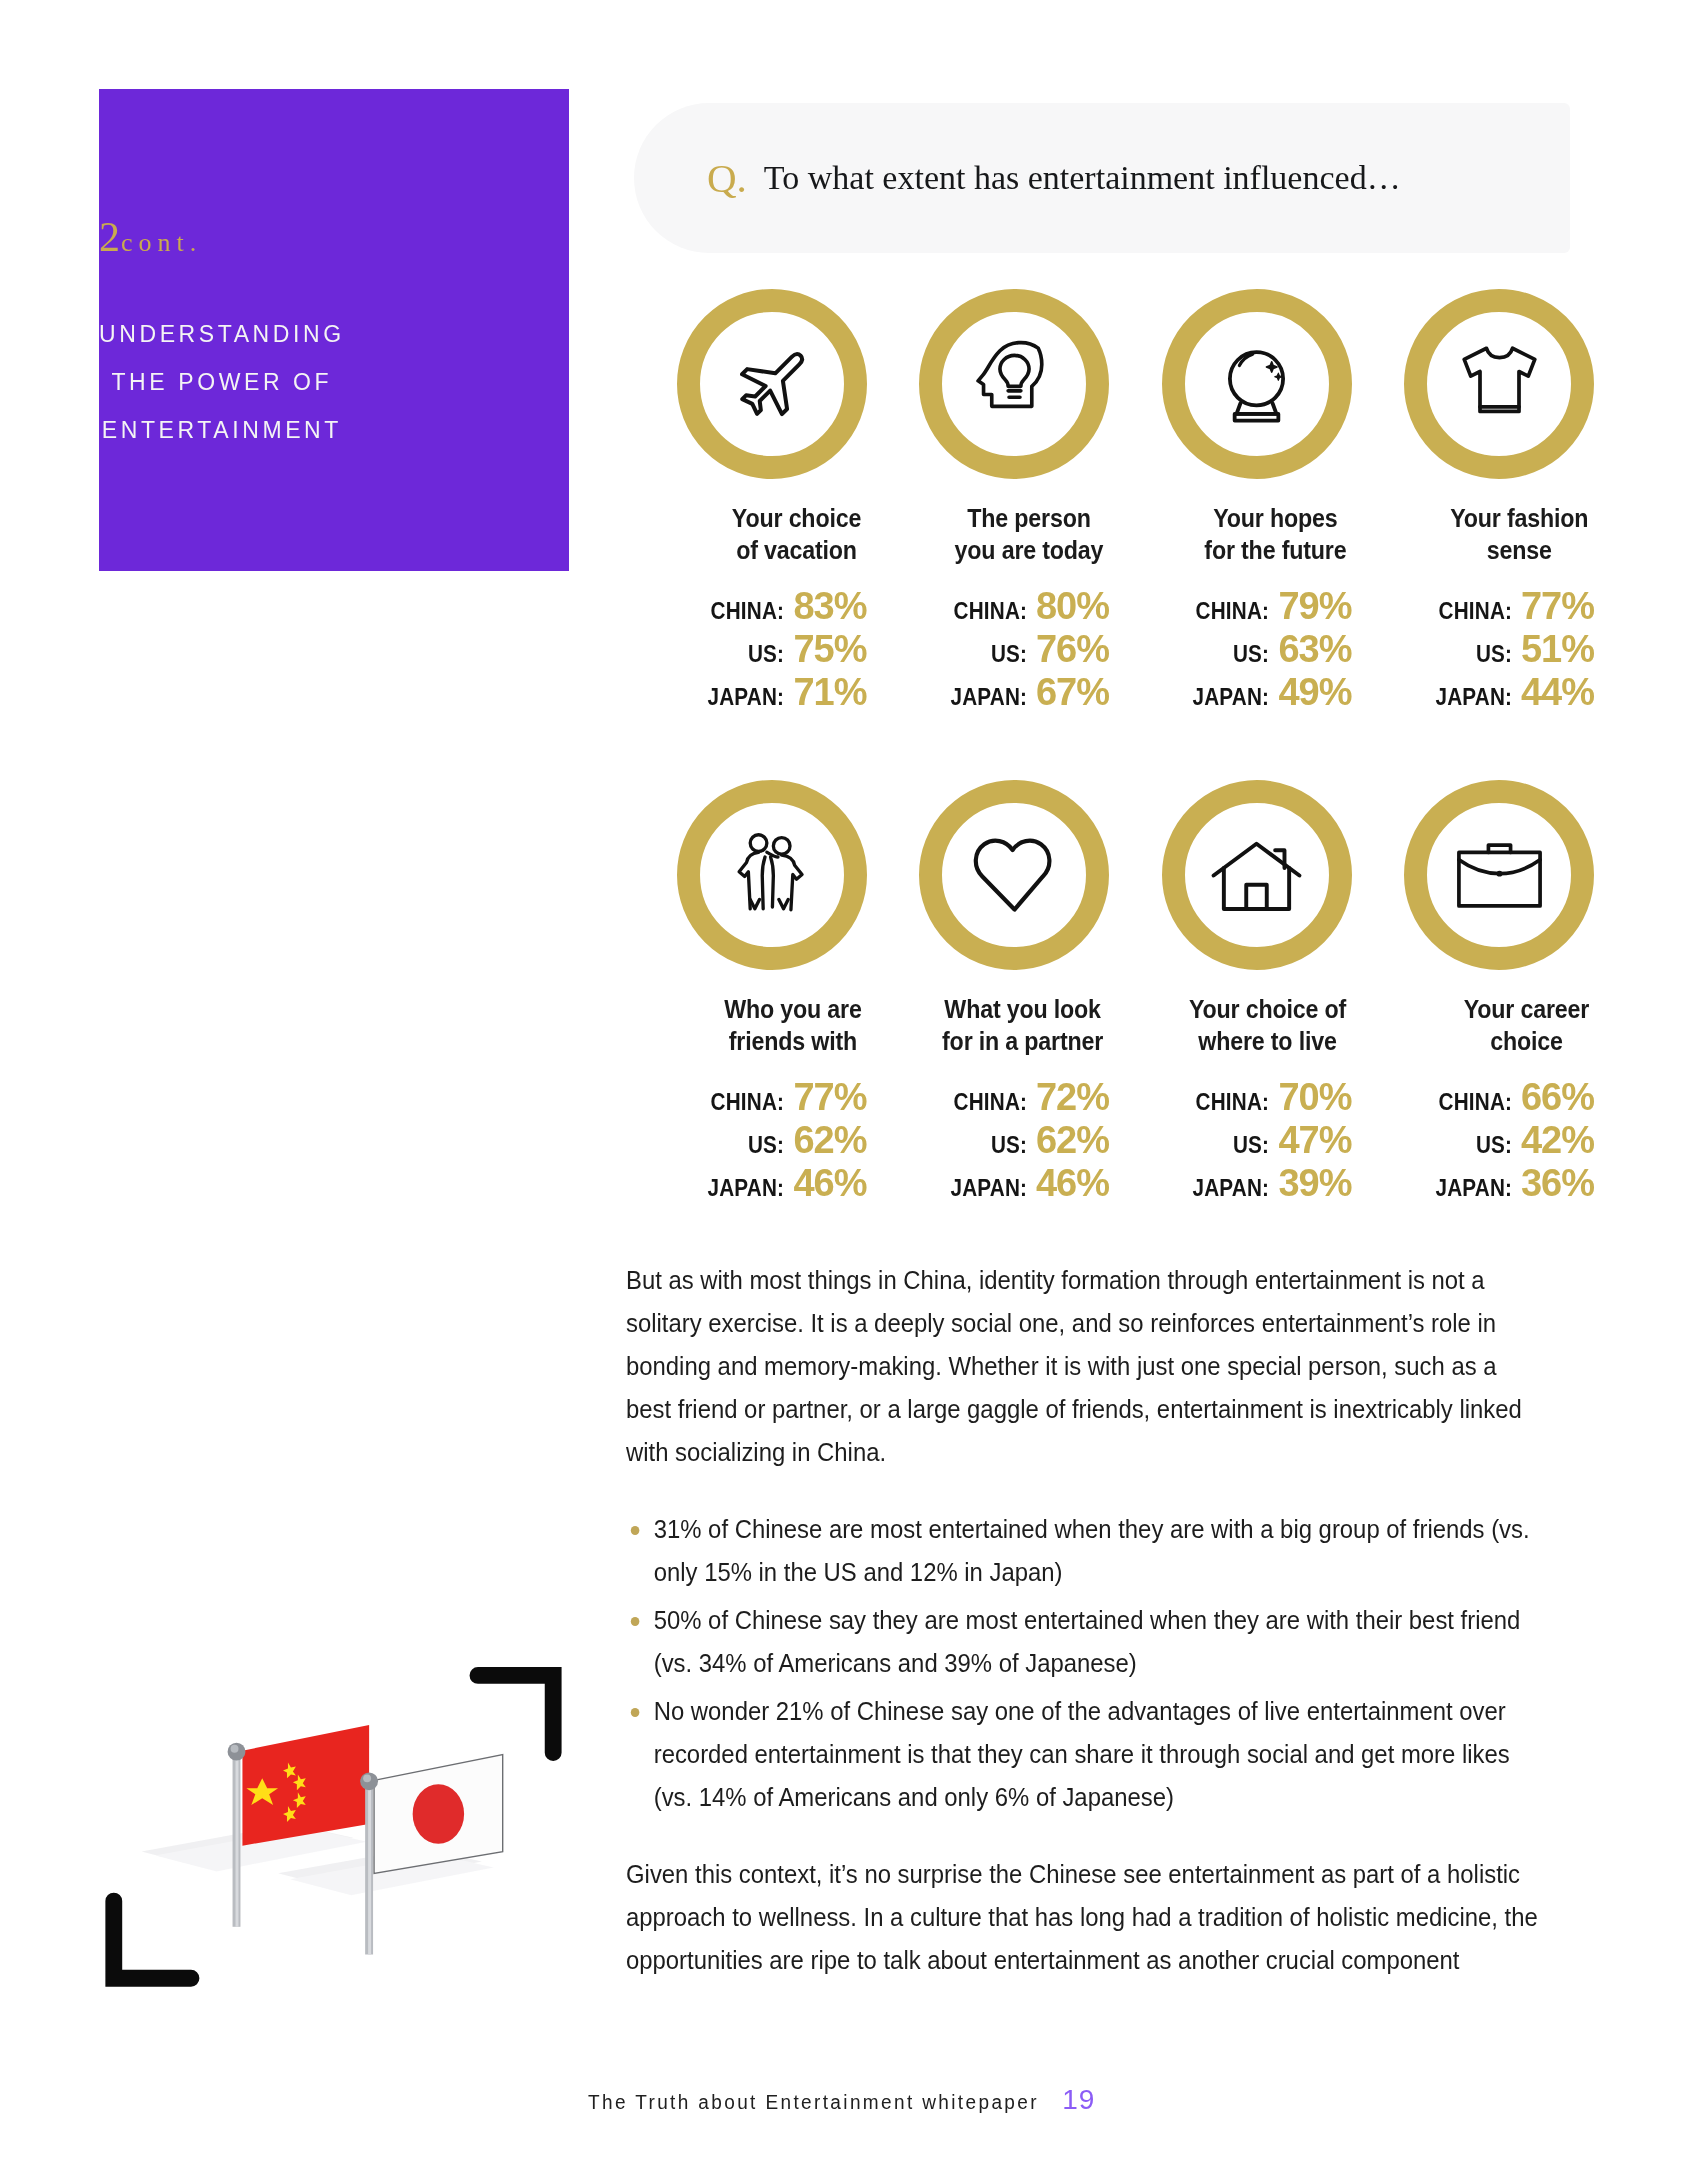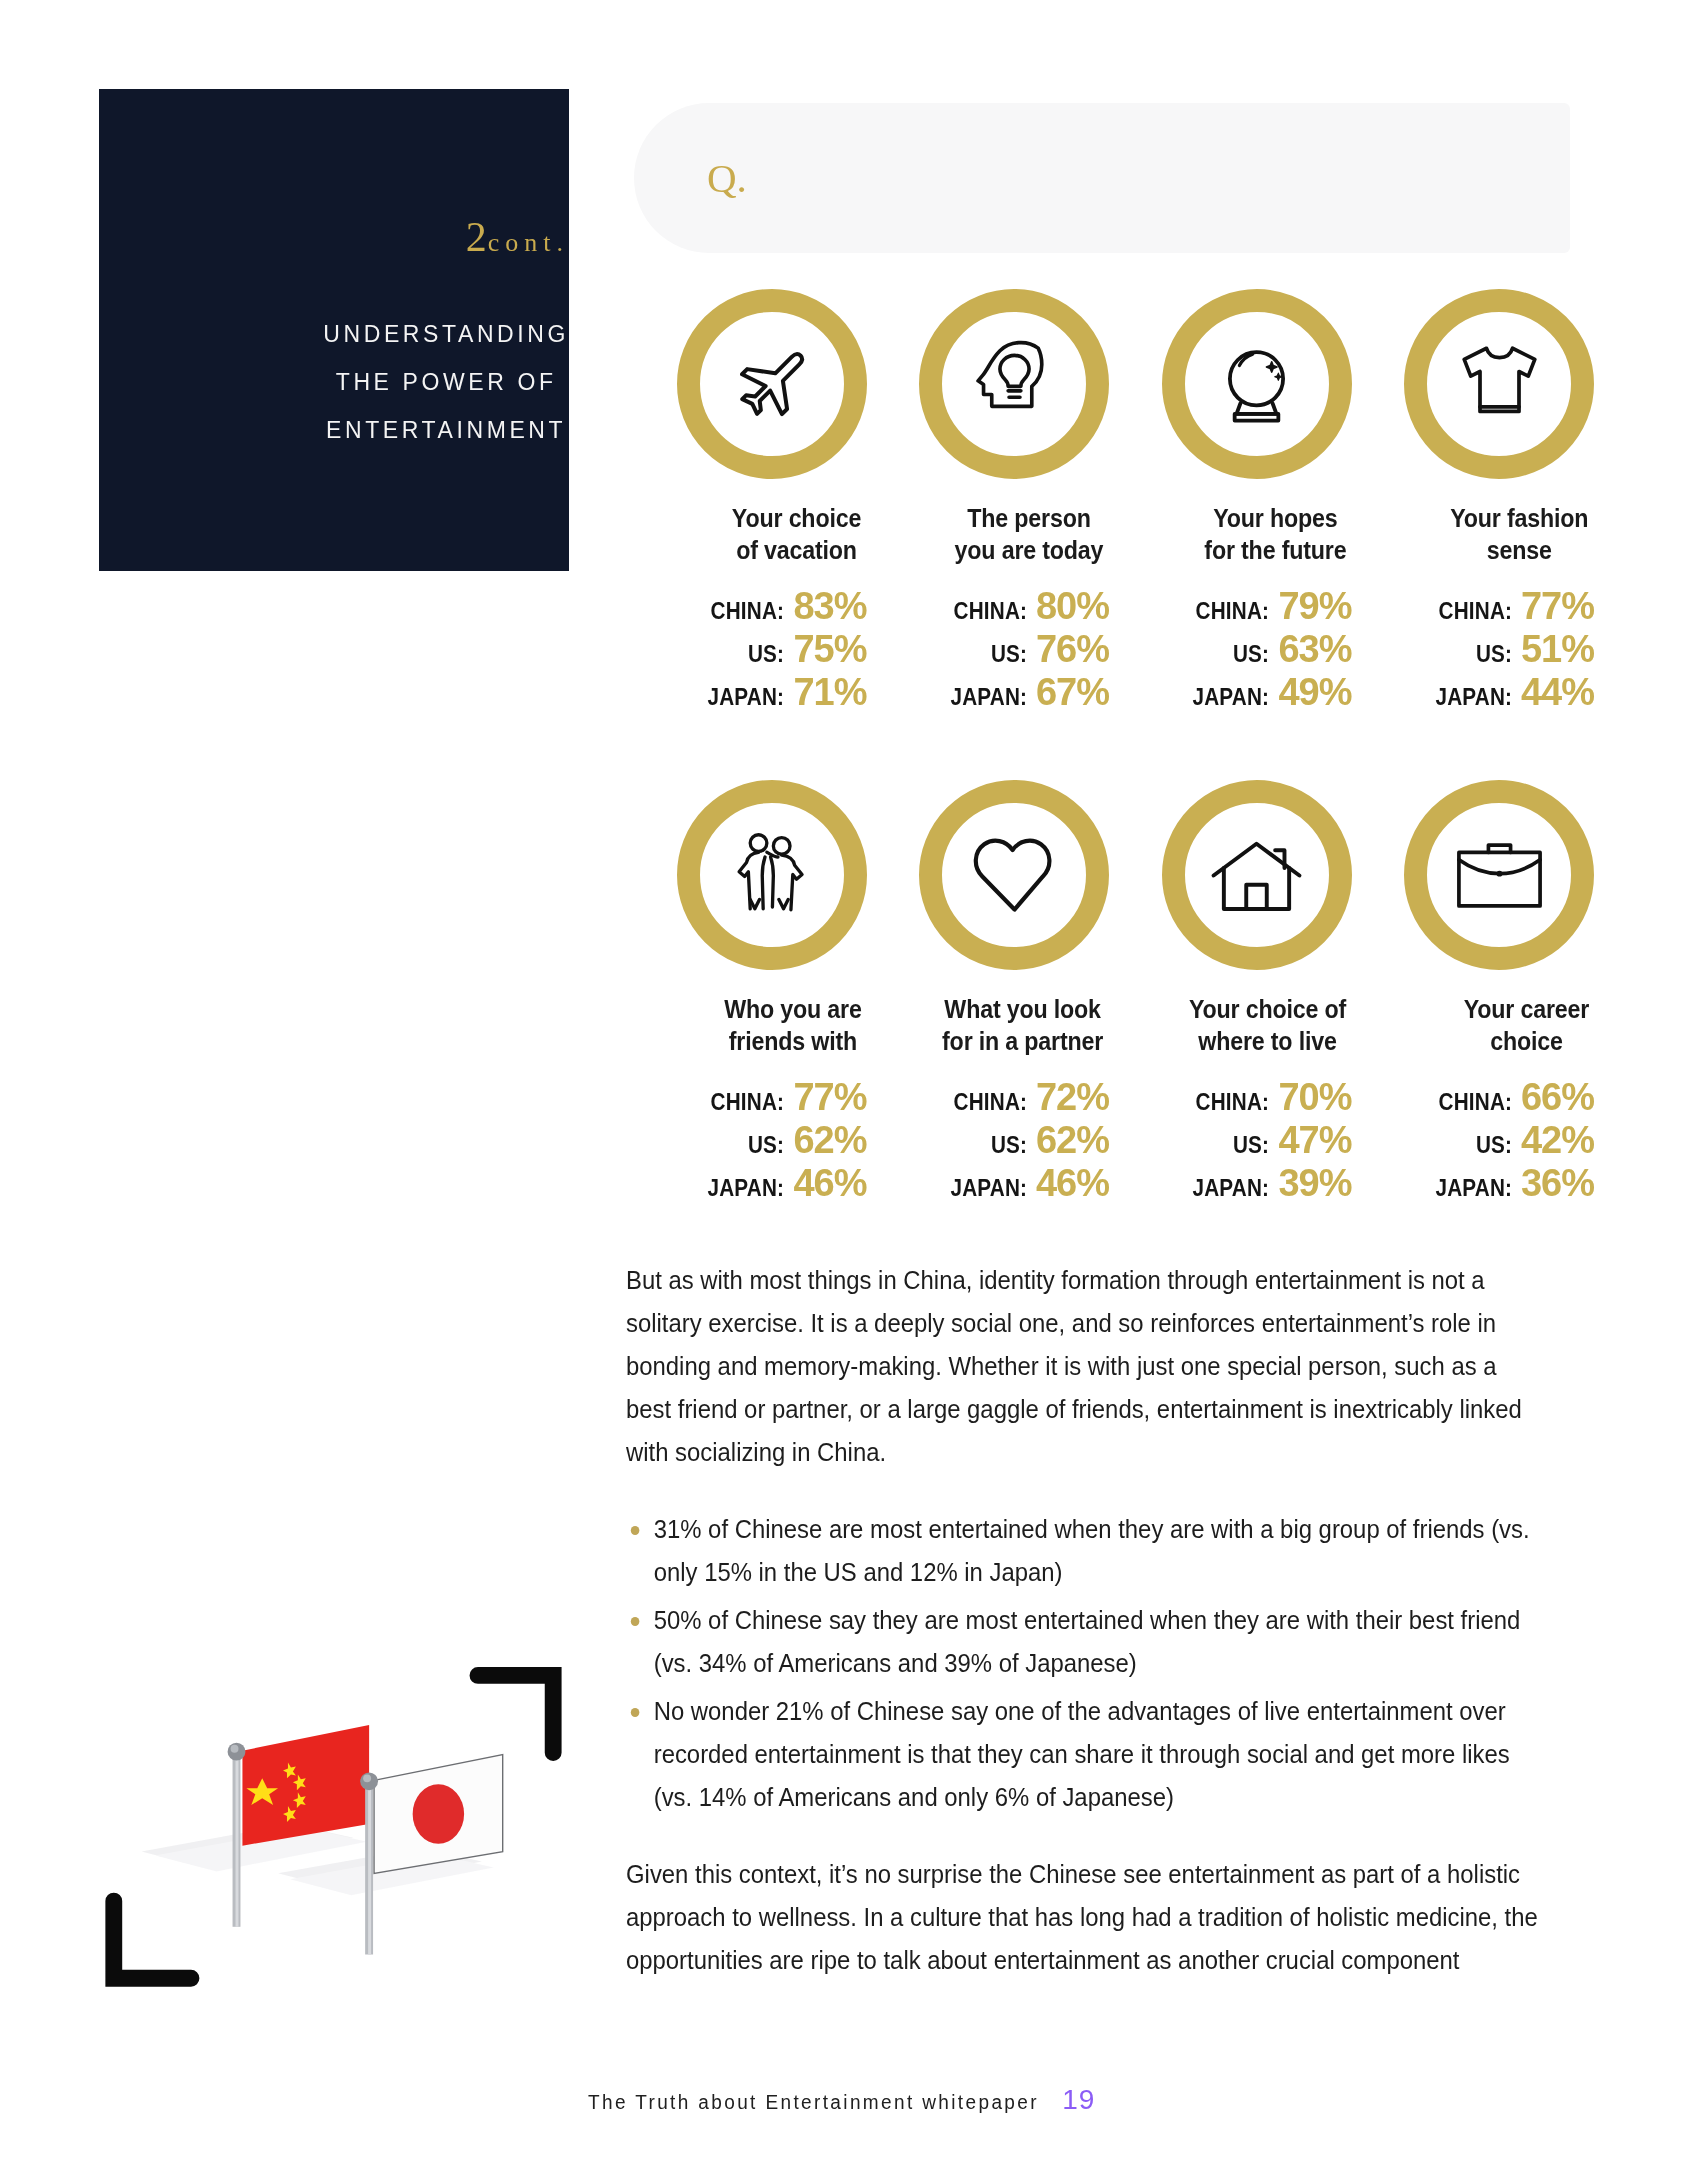--- a/index.html
+++ b/index.html
@@ -11,24 +11,24 @@
     font-family: "Liberation Sans", sans-serif;
     color: #1a1a1a;
     overflow: hidden;
   }
 
   
   .chapter-block {
     position: absolute;
     left: 99px; top: 89px;
     width: 470px; height: 482px;
-    background: #0f172a;
+    background: #6d28d9;
     display: flex;
     flex-direction: column;
-    align-items: flex-end;
+    align-items: flex-start;
     padding-top: 127px;
   }
   .chapter-num {
     font-family: "Liberation Serif", serif;
     color: #c9ab4e;
     font-size: 42px;
     letter-spacing: 1px;
     line-height: 1;
     white-space: nowrap;
   }
@@ -208,20 +208,21 @@
   </div>
   <div class="chapter-title">
     <div>UNDERSTANDING</div>
     <div>THE POWER OF</div>
     <div>ENTERTAINMENT</div>
   </div>
 </div>
 
 <div class="question-banner">
   <span class="q-mark">Q.</span>
+  <span class="q-text">To what extent has entertainment influenced…</span>
 </div>
 
 <div class="card-grid">
 
   <div class="stat-card">
     <div class="ring">
       <span>
         <svg width="95" height="95" viewBox="0 0 100 100" fill="none" stroke="#111" stroke-width="4.2" stroke-linejoin="round" stroke-linecap="round">
           <path d="M80.5 19.5c2.8 2.8 2.4 5.8-1.2 9.4L62 46.2l4.4 29.6-5.4 5.4-12.4-24.8-11 11 1.2 9.6-4 4-5-10.6-10.6-5 4-4 9.6 1.2 11-11-24.8-12.4 5.4-5.4 29.6 4.4 17.3-17.3c3.6-3.6 6.6-4 9.4-1.2z"></path>
         </svg>

